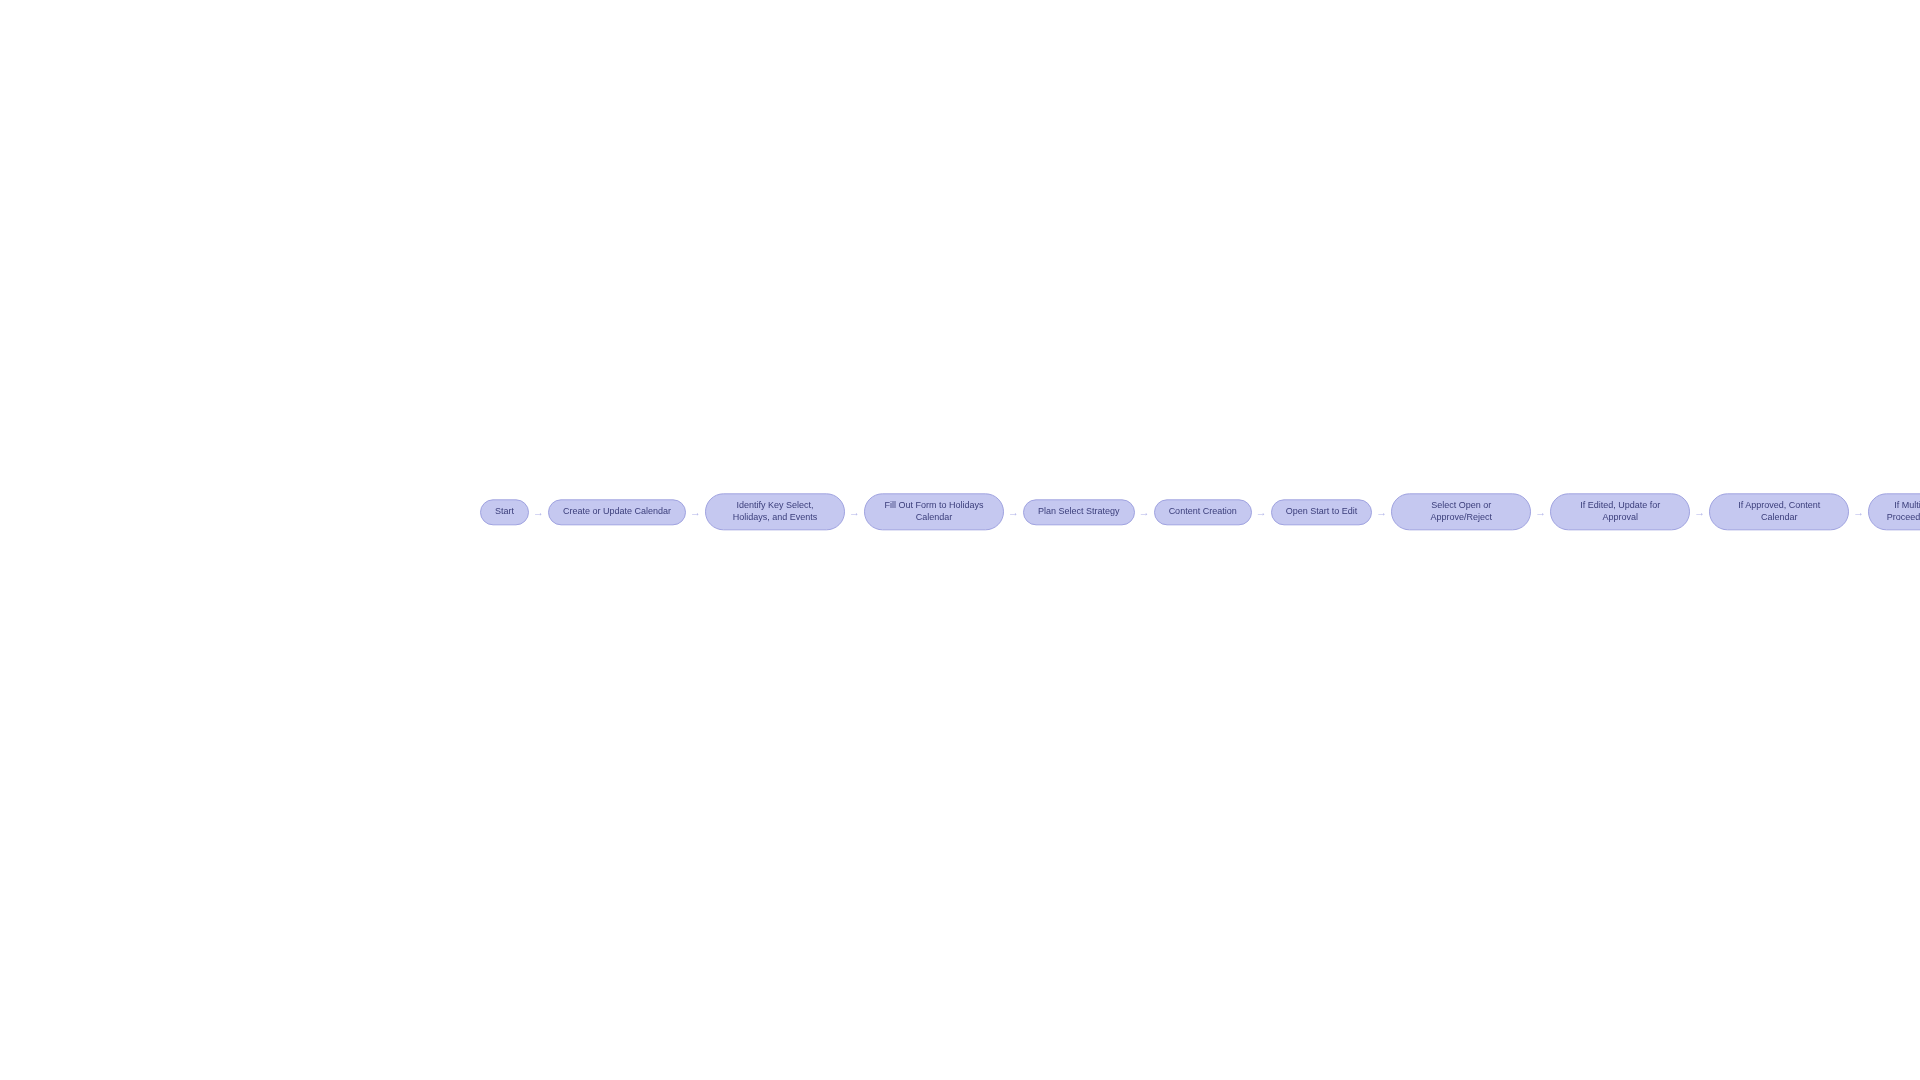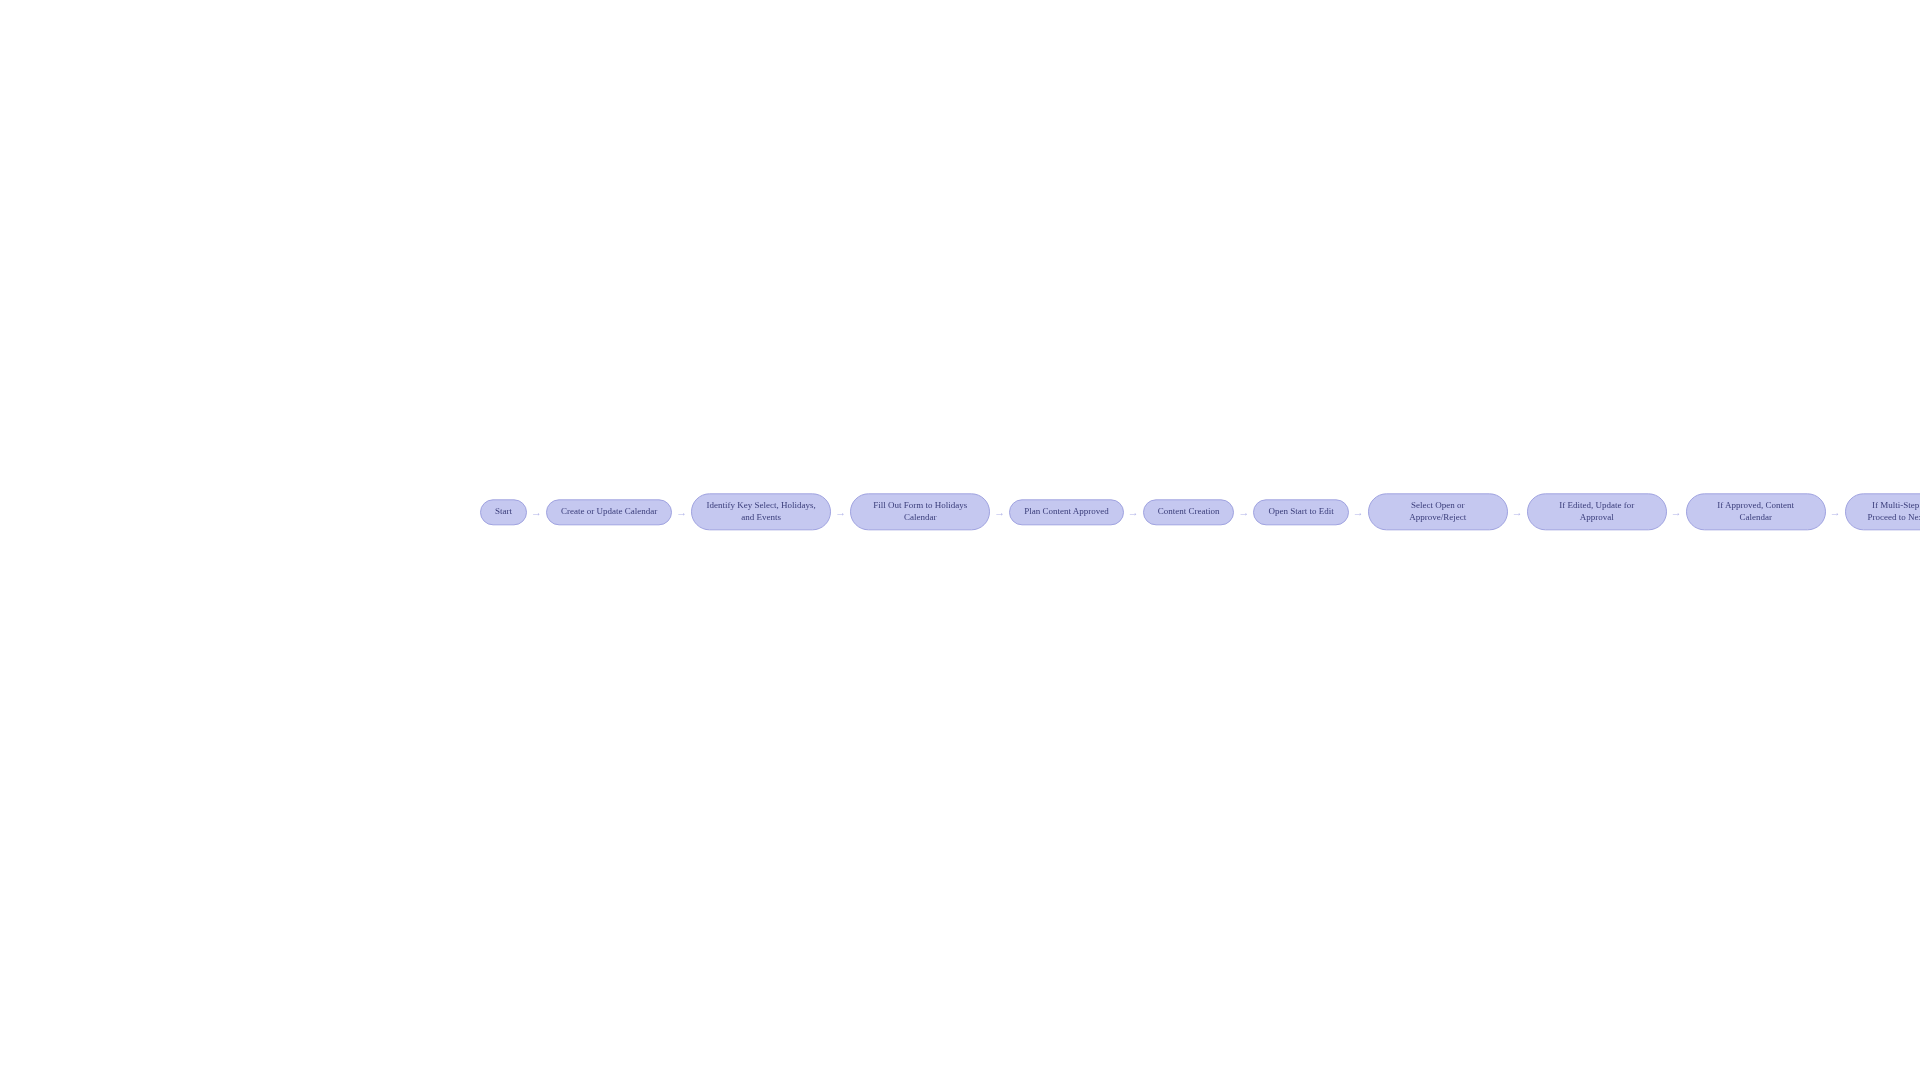--- a/index.html
+++ b/index.html
@@ -16,21 +16,20 @@
       font-family: Arial, sans-serif;
     }
 
     .canvas {
       width: 1920px;
       height: 1024px;
       position: relative;
       display: flex;
       align-items: center;
       justify-content: flex-start;
-      font-family: Liberation Serif, serif;
     }
 
     .flow-container {
       display: flex;
       align-items: center;
       position: absolute;
       top: 50%;
       left: 50%;
       transform: translate(-50%, -50%);
       white-space: nowrap;
@@ -83,21 +82,21 @@
 <div class="canvas">
   <div class="flow-container" id="flow-container">
   <div class="flow-node small">Start</div>
       <div class="arrow"></div>
       <div class="flow-node">Create or Update Calendar</div>
       <div class="arrow"></div>
       <div class="flow-node">Identify Key Select, Holidays, and Events</div>
       <div class="arrow"></div>
       <div class="flow-node">Fill Out Form to Holidays Calendar</div>
       <div class="arrow"></div>
-      <div class="flow-node">Plan Content Approved</div>
+      <div class="flow-node">Plan Select Strategy</div>
       <div class="arrow"></div>
       <div class="flow-node">Content Creation</div>
       <div class="arrow"></div>
       <div class="flow-node">Open Start to Edit</div>
       <div class="arrow"></div>
       <div class="flow-node">Select Open or Approve/Reject</div>
       <div class="arrow"></div>
       <div class="flow-node">If Edited, Update for Approval</div>
       <div class="arrow"></div>
       <div class="flow-node">If Approved, Content Calendar</div>

